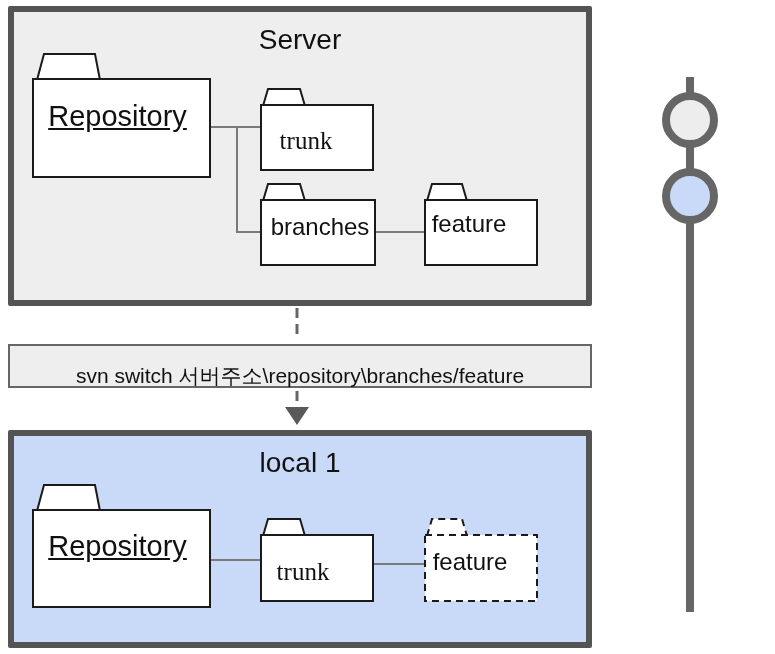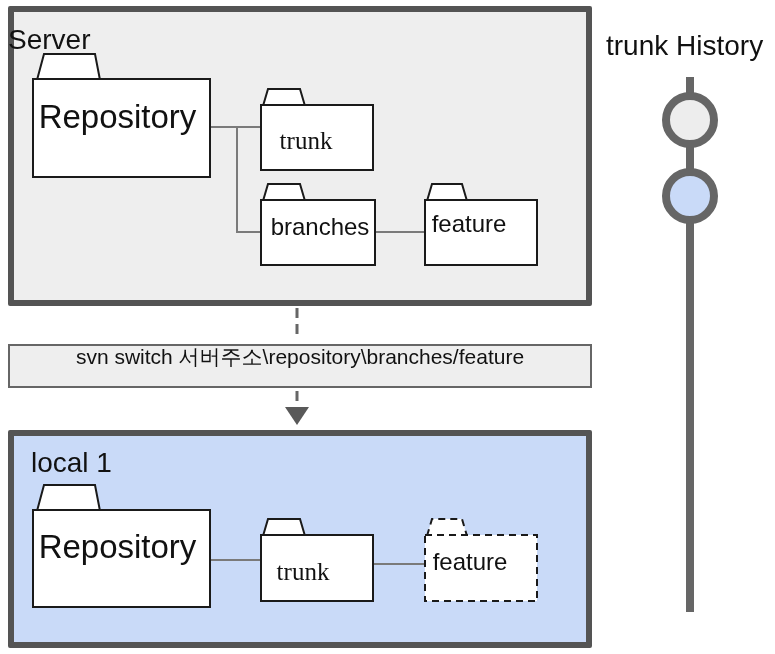--- a/index.html
+++ b/index.html
@@ -19,35 +19,35 @@
     border-radius: 2px;
   }
   #server-box { left: 8px; top: 6px; width: 584px; height: 300px; background: #eeeeee; }
   #local-box  { left: 8px; top: 430px; width: 584px; height: 218px; background: #c9daf8; }
   #command-box {
     position: absolute;
     box-sizing: border-box;
     left: 8px; top: 344px; width: 584px; height: 44px;
     background: #eeeeee;
     border: 2px solid #666666;
-    display: flex; align-items: flex-start; justify-content: center;
+    display: flex; align-items: flex-end; justify-content: center;
   }
   .title {
     position: absolute;
     font-size: 28px;
     line-height: 28px;
-    text-align: left;
+    text-align: center;
     white-space: nowrap;
   }
   .folder-label {
     position: absolute;
     text-align: center;
     white-space: nowrap;
   }
-  .fs29 { font-size: 33px; line-height: 29px; }
+  .fs29 { font-size: 29px; line-height: 29px; text-decoration: underline; }
   .fs25 { font-size: 25px; line-height: 25px; font-family: Liberation Serif, serif; }
   .fs20 { font-size: 24px; line-height: 20px; }
   #command-label { font-size: 21px; line-height: 21px; white-space: nowrap; }
   svg.overlay { position: absolute; left: 0; top: 0; }
 </style>
 </head>
 <body>
 
 <div class="canvas">
 
@@ -113,22 +113,21 @@
     </g>
 
     <g>
       <line x1="690" y1="77" x2="690" y2="612" stroke="#666666" stroke-width="8"></line>
       <circle cx="690" cy="120" r="24" stroke="#666666" stroke-width="8" fill="#ededed"></circle>
       <circle cx="690" cy="196" r="24" stroke="#666666" stroke-width="8" fill="#c9daf8"></circle>
     </g>
   </svg>
 
   <div class="title" style="left:8px; top:26px; width:584px;">Server</div>
-  <div class="title" style="left:8px; top:449px; width:584px;padding-left:23px;">local 1</div>
-  <div class="title" style="left:606px; top:32px; width:169px;">trunk History</div>
+  <div class="title" style="left:8px; top:449px; width:584px;">local 1</div>
 
   <div class="folder-label fs29" style="left:29px; top:102px; width:177px;">Repository</div>
   <div class="folder-label fs25" style="left:250px; top:128px; width:112px;">trunk</div>
   <div class="folder-label fs20" style="left:263px; top:217px; width:114px;">branches</div>
   <div class="folder-label fs20" style="left:413px; top:214px; width:112px;">feature</div>
 
   <div class="folder-label fs29" style="left:29px; top:532px; width:177px;">Repository</div>
   <div class="folder-label fs25" style="left:247px; top:559px; width:112px;">trunk</div>
   <div class="folder-label fs20" style="left:414px; top:552px; width:112px;">feature</div>
 

